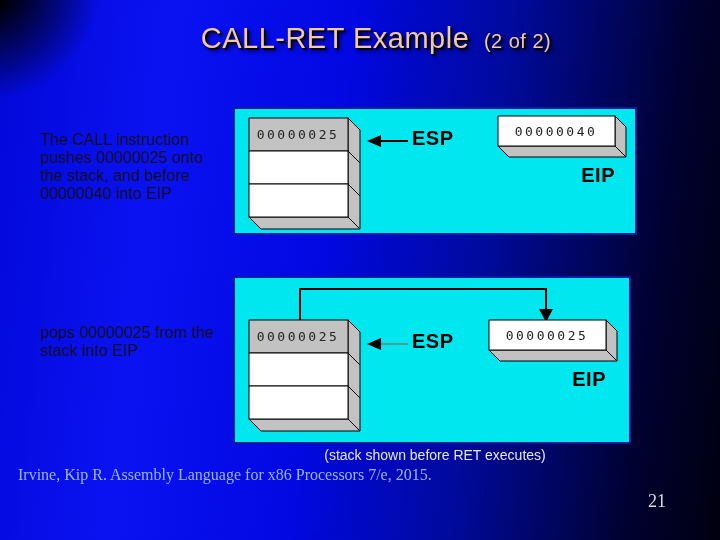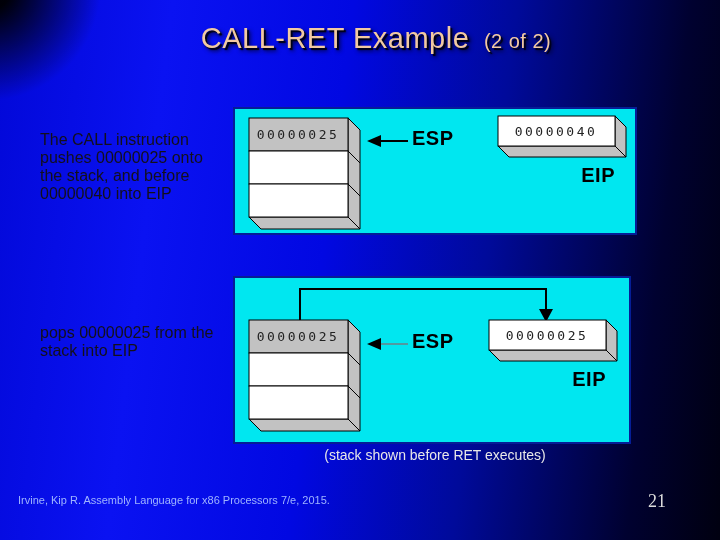--- a/index.html
+++ b/index.html
@@ -41,22 +41,22 @@
   .reg-label {
     position:absolute; color:#000; font-size:20px; font-weight:600;
     letter-spacing:0.5px;
   }
   .eip-label { text-align:right; }
   .caption {
     position:absolute; left:233px; top:447px; width:404px; text-align:center;
     color:#E8E8E8; font-size:14px;
   }
   .footer {
-    position:absolute; left:18px; top:494px;
-    color:#9FB4FF; font-size:11px;
+    position:absolute; left:18px; top:466px;
+    color:#9FB4FF; font-size:16px;font-family:Liberation Serif, serif;
   }
   .page-number {
     position:absolute; right:54px; top:491px;
     color:#DCDCDC; font-size:18px; font-family:"Liberation Serif", serif;
   }
 </style>
 </head>
 <body>
 
 <div class="slide">

